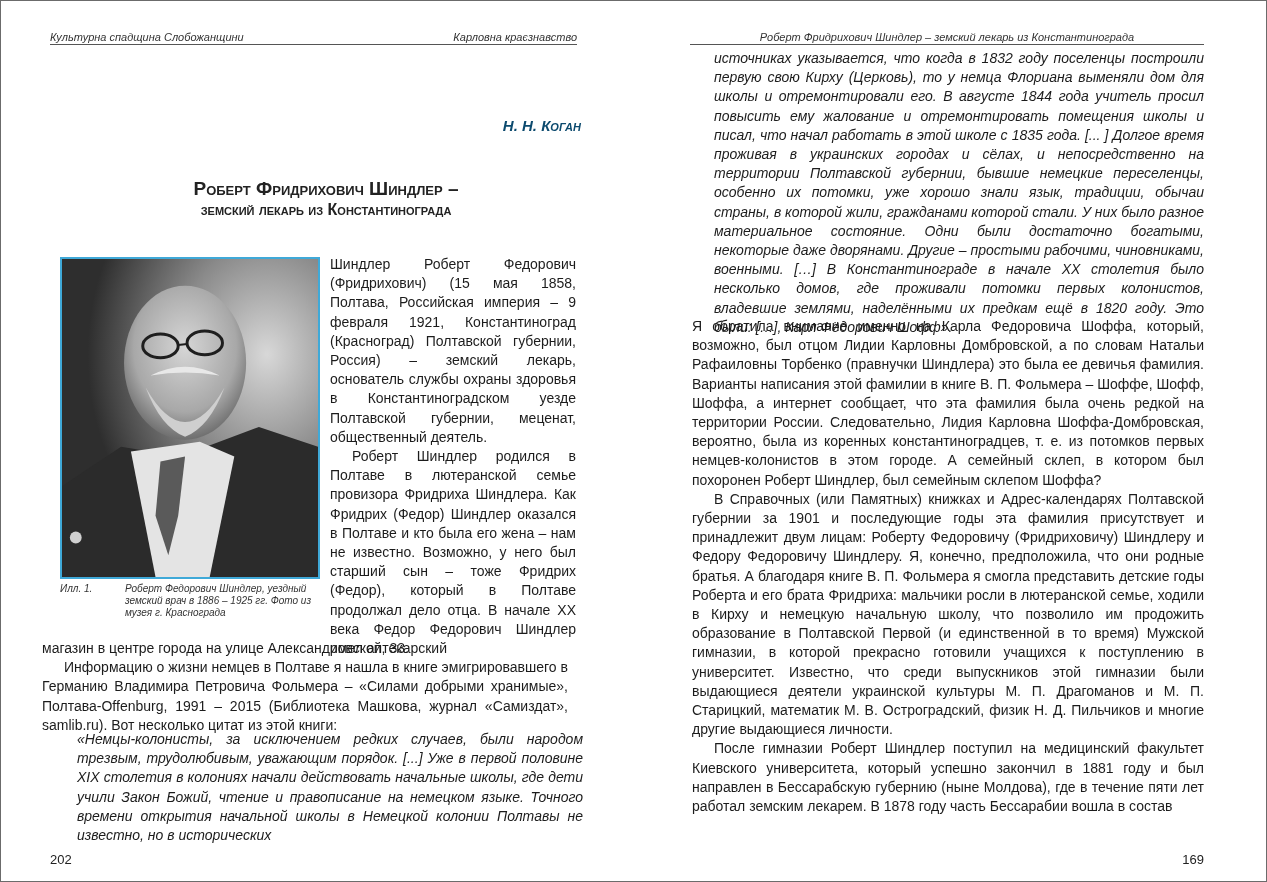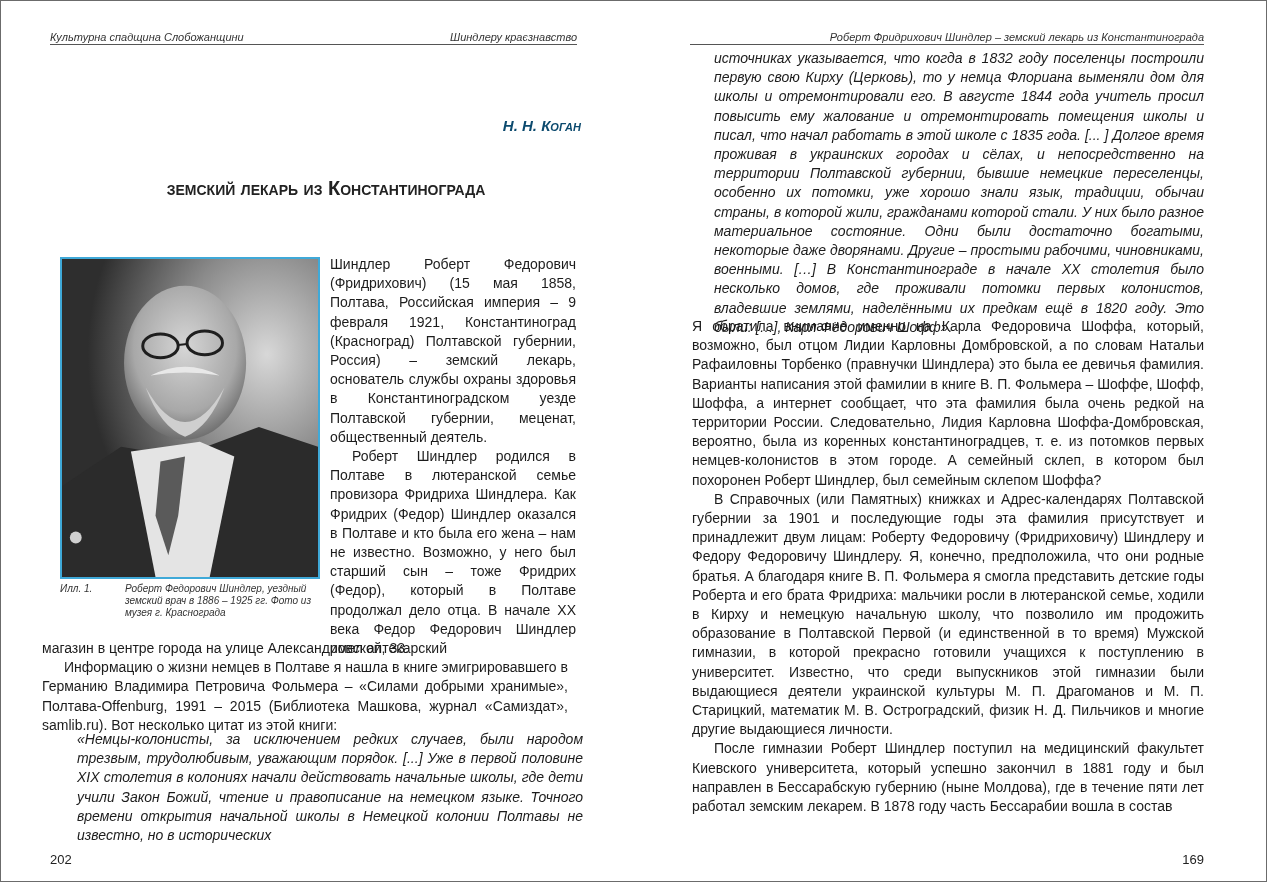--- a/index.html
+++ b/index.html
@@ -20,34 +20,34 @@
   .running-head {
     position: absolute; top: 28px; height: 14px;
     border-bottom: 1.5px solid #555;
     font-style: italic; font-size: 11px; color: #333;
     display: flex; justify-content: space-between; align-items: flex-end;
     padding-bottom: 1px;
     gap: 37px;
   }
   .page.left .running-head { left: 49px; width: 421px; }
   .page.left .running-head { width: 421px; }
-  .page.right .running-head { left: 56px; width: 514px; justify-content: flex-end; }
+  .page.right .running-head { left: 56px; width: 514px; justify-content: center; }
 
   .author {
     position: absolute; right: 53px; top: 116px;
     font-weight: bold; font-style: italic; font-size: 15px; color: #0c4a6e;
     font-variant: small-caps;
   }
   .title {
     position: absolute; left: 60px; width: 530px; top: 177px;
     text-align: center; font-weight: bold; color: #222;
     font-variant: small-caps; line-height: 21px;
   }
   .title .l1 { font-size: 19px; }
-  .title .l2 { font-size: 20px; }
+  .title .l2 { font-size: 16px; }
 
   .photo {
     position: absolute; left: 59px; top: 256px; width: 260px; height: 322px;
     border: 2px solid #3fa9d8; box-sizing: border-box; overflow: hidden;
     background: radial-gradient(ellipse at 75% 30%, #cfcfcf 0%, #9a9a9a 40%, #3c3c3c 80%);
   }
   .photo svg { width: 100%; height: 100%; display: block; }
 
   .caption {
     position: absolute; left: 59px; top: 582px; width: 260px;
@@ -78,26 +78,27 @@
   .page.right .page-num { right: 62px; }
 </style>
 </head>
 <body>
 
 <div class="spread">
 
   <div class="page left">
     <div class="running-head" style="width:527px;">
       <span>Культурна спадщина Слобожанщини</span>
-      <span>Шиндлеру краєзнавство</span>
+      <span>Карловна краєзнавство</span>
     </div>
 
     <div class="author">Н. Н. Коган</div>
 
     <div class="title">
+      <div class="l1">Роберт Фридрихович Шиндлер –</div>
       <div class="l2">земский лекарь из Константинограда</div>
     </div>
 
     <div class="photo" title="Portrait photo of Robert Schindler">
       <svg viewBox="0 0 260 322" preserveAspectRatio="none">
         <defs>
           <radialGradient id="bg" cx="0.8" cy="0.3" r="0.7">
             <stop offset="0" stop-color="#d8d8d8"></stop>
             <stop offset="0.5" stop-color="#8a8a8a"></stop>
             <stop offset="1" stop-color="#2e2e2e"></stop>

